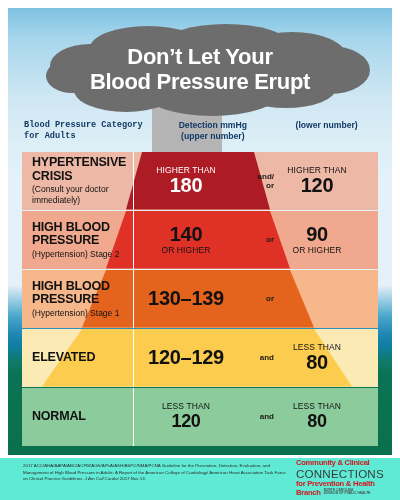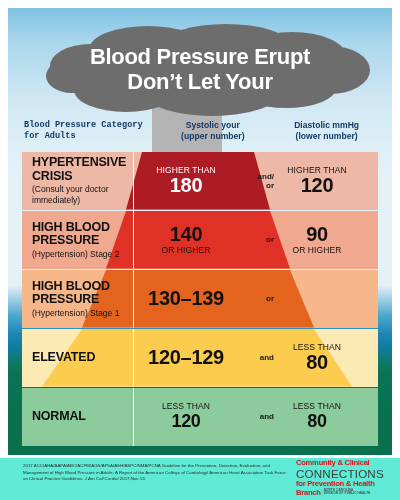--- a/index.html
+++ b/index.html
@@ -266,36 +266,35 @@
         <ellipse cx="262" cy="34" rx="54" ry="24"></ellipse>
         <ellipse cx="60" cy="44" rx="40" ry="22"></ellipse>
         <ellipse cx="300" cy="48" rx="40" ry="24"></ellipse>
         <ellipse cx="96" cy="68" rx="52" ry="22"></ellipse>
         <ellipse cx="182" cy="72" rx="66" ry="22"></ellipse>
         <ellipse cx="256" cy="66" rx="50" ry="20"></ellipse>
         <ellipse cx="42" cy="54" rx="26" ry="17"></ellipse>
       </g>
     </svg>
     <div id="cloud-title">
+      <div>Don’t Let Your</div>
       <div>Blood Pressure Erupt</div>
-      <div>Don’t Let Your</div>
     </div>
   </div>
 
   <div id="headers">
     <div class="hdr hdr-cat">
       <div>Blood Pressure Category</div>
       <div>for Adults</div>
     </div>
     <div class="hdr hdr-sys">
-      <div>Systolic your</div>
+      <div>Detection mmHg</div>
       <div>(upper number)</div>
     </div>
     <div class="hdr hdr-dia">
-      <div>Diastolic mmHg</div>
       <div>(lower number)</div>
     </div>
   </div>
 
   <div id="table">
 
     <div class="row">
       <div class="row-bg" style="background:#eeb8a6"></div>
       <svg class="row-lava" viewBox="0 0 356 58" preserveAspectRatio="none">
         <polygon points="120,0 232,0 248,58 104,58" fill="#ad1b25"></polygon>

